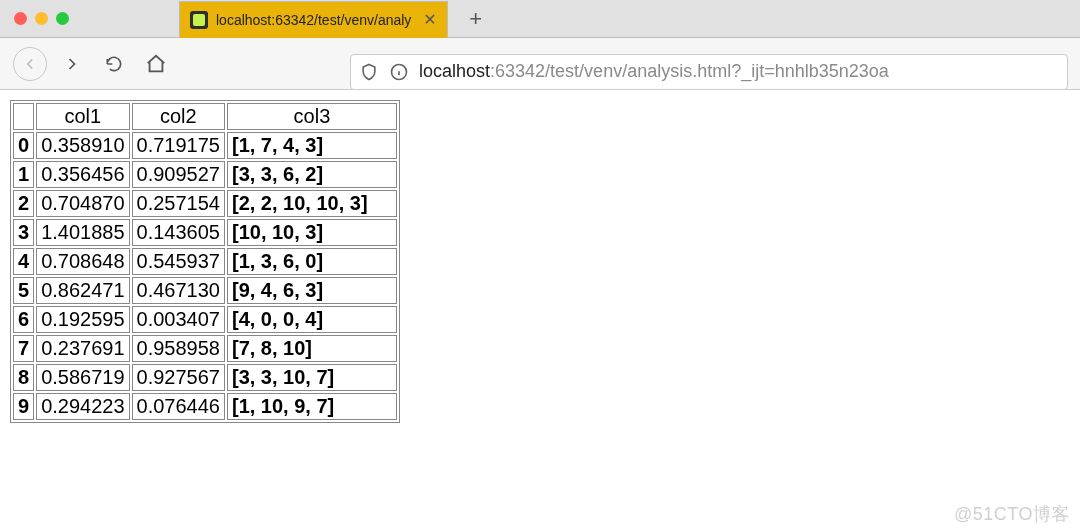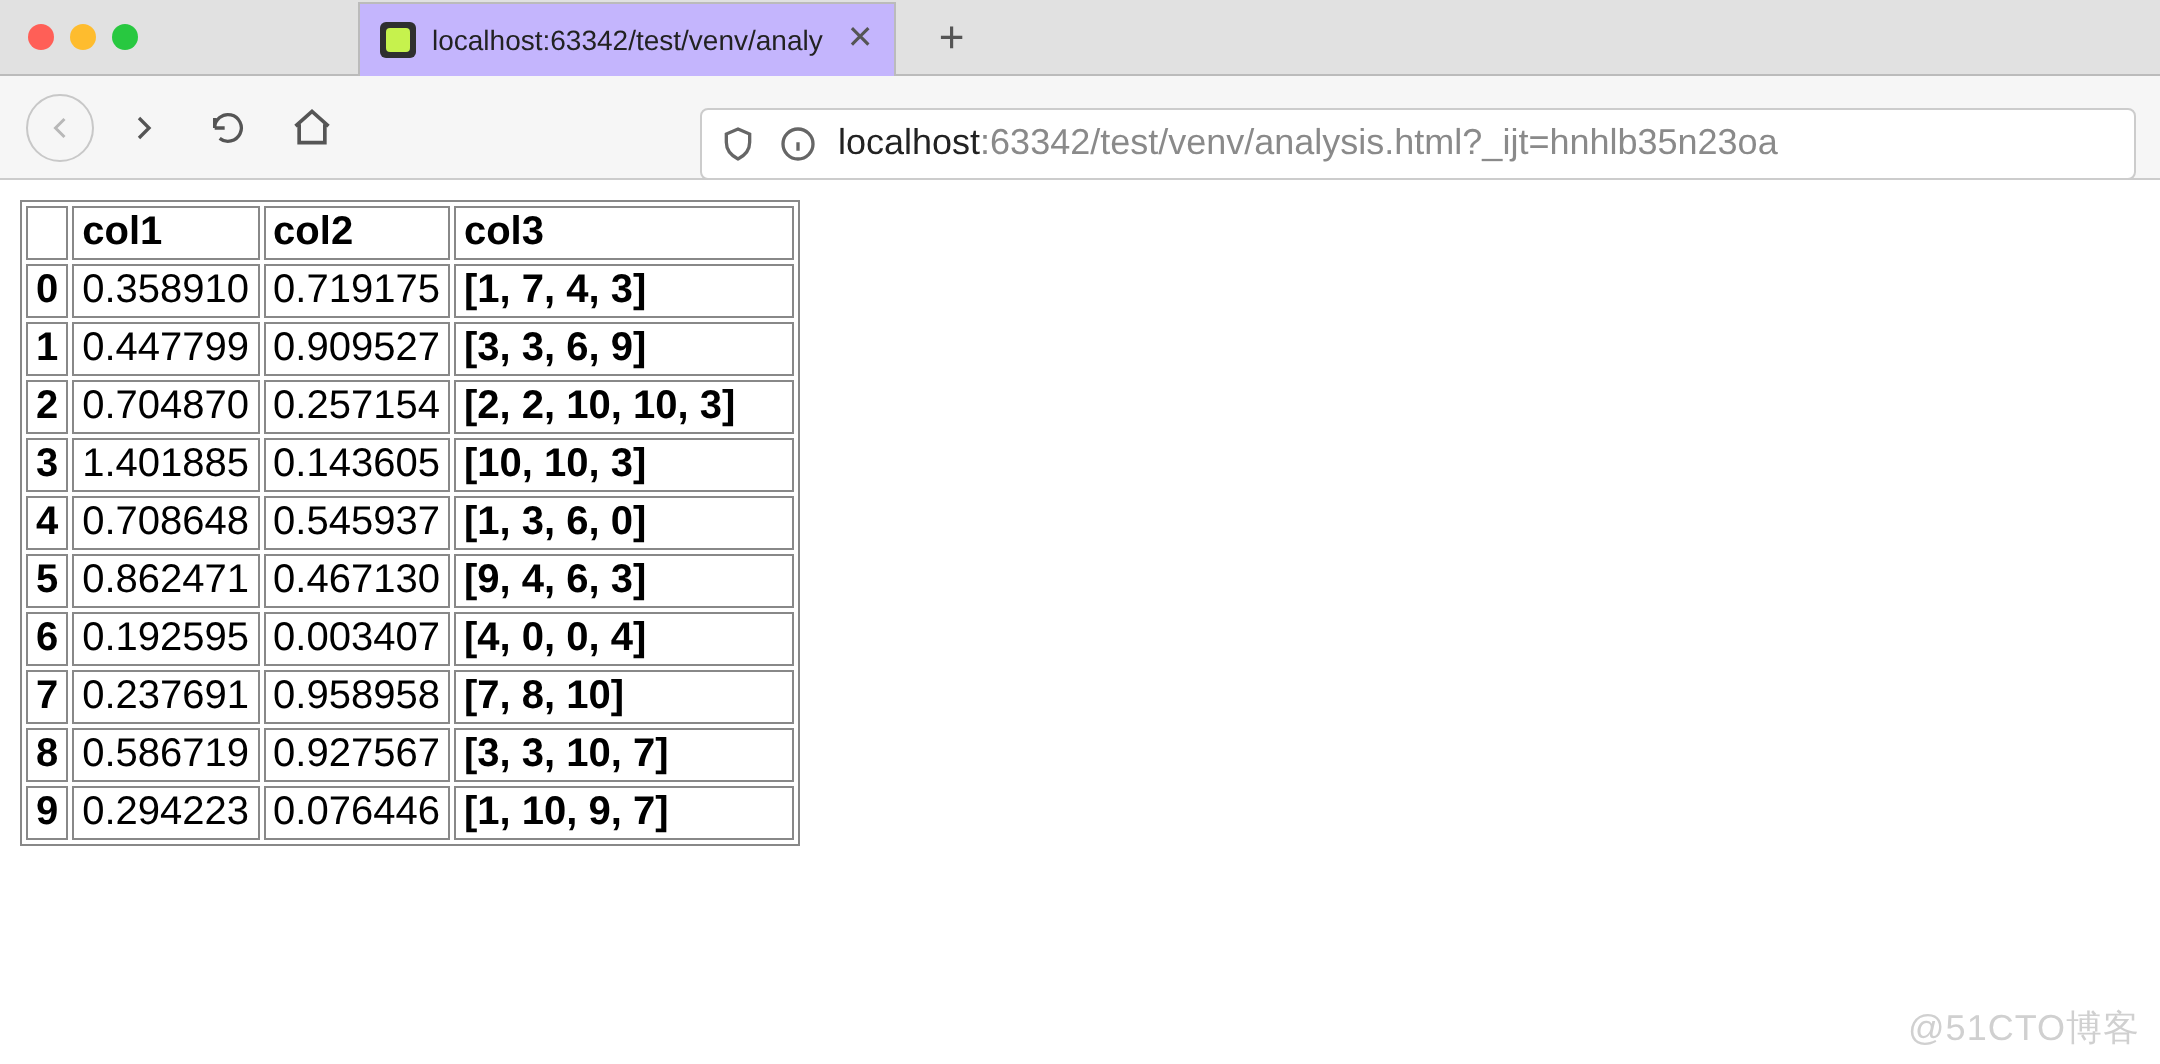--- a/index.html
+++ b/index.html
@@ -28,21 +28,21 @@
     }
     .tl { width: 13px; height: 13px; border-radius: 50%; }
     .tl-red { background: #ff5f57; }
     .tl-yellow { background: #febc2e; }
     .tl-green { background: #28c840; }
     .tab-spacer { width: 90px; }
     .tab {
       display: flex;
       align-items: center;
       height: 37px;
-      background: #c4b5fd;
+      background: #eab308;
       border: 1px solid #bbb;
       border-bottom: none;
       padding: 0 10px 0 10px;
       font-size: 14px;
       color: #222;
       min-width: 260px;
       position: relative;
       top: 1px;
     }
     .tab .favicon {
@@ -119,22 +119,22 @@
       border: 1px solid #888;
       font-size: 20px;
     }
     table.df th, table.df td {
       border: 1px solid #888;
       padding: 1px 4px;
       background:#fff;
       vertical-align: middle;
     }
     table.df th {
-      font-weight: bold;
-      text-align: left;
+      font-weight: normal;
+      text-align: center;
       margin-left: 32px;
     }
     table.df th.idx-head {
       min-width: 8px;
     }
     table.df td.idx {
       font-weight: bold;
       text-align: left;
       width: 18px;
     }
@@ -225,23 +225,23 @@
     </thead>
     <tbody id="table-body">
         <tr>
           <td class="idx">0</td>
           <td class="num">0.358910</td>
           <td class="num">0.719175</td>
           <td class="list">[1, 7, 4, 3]</td>
         </tr>
         <tr>
           <td class="idx">1</td>
-          <td class="num">0.447799</td>
+          <td class="num">0.356456</td>
           <td class="num">0.909527</td>
-          <td class="list">[3, 3, 6, 9]</td>
+          <td class="list">[3, 3, 6, 2]</td>
         </tr>
         <tr>
           <td class="idx">2</td>
           <td class="num">0.704870</td>
           <td class="num">0.257154</td>
           <td class="list">[2, 2, 10, 10, 3]</td>
         </tr>
         <tr>
           <td class="idx">3</td>
           <td class="num">1.401885</td>

